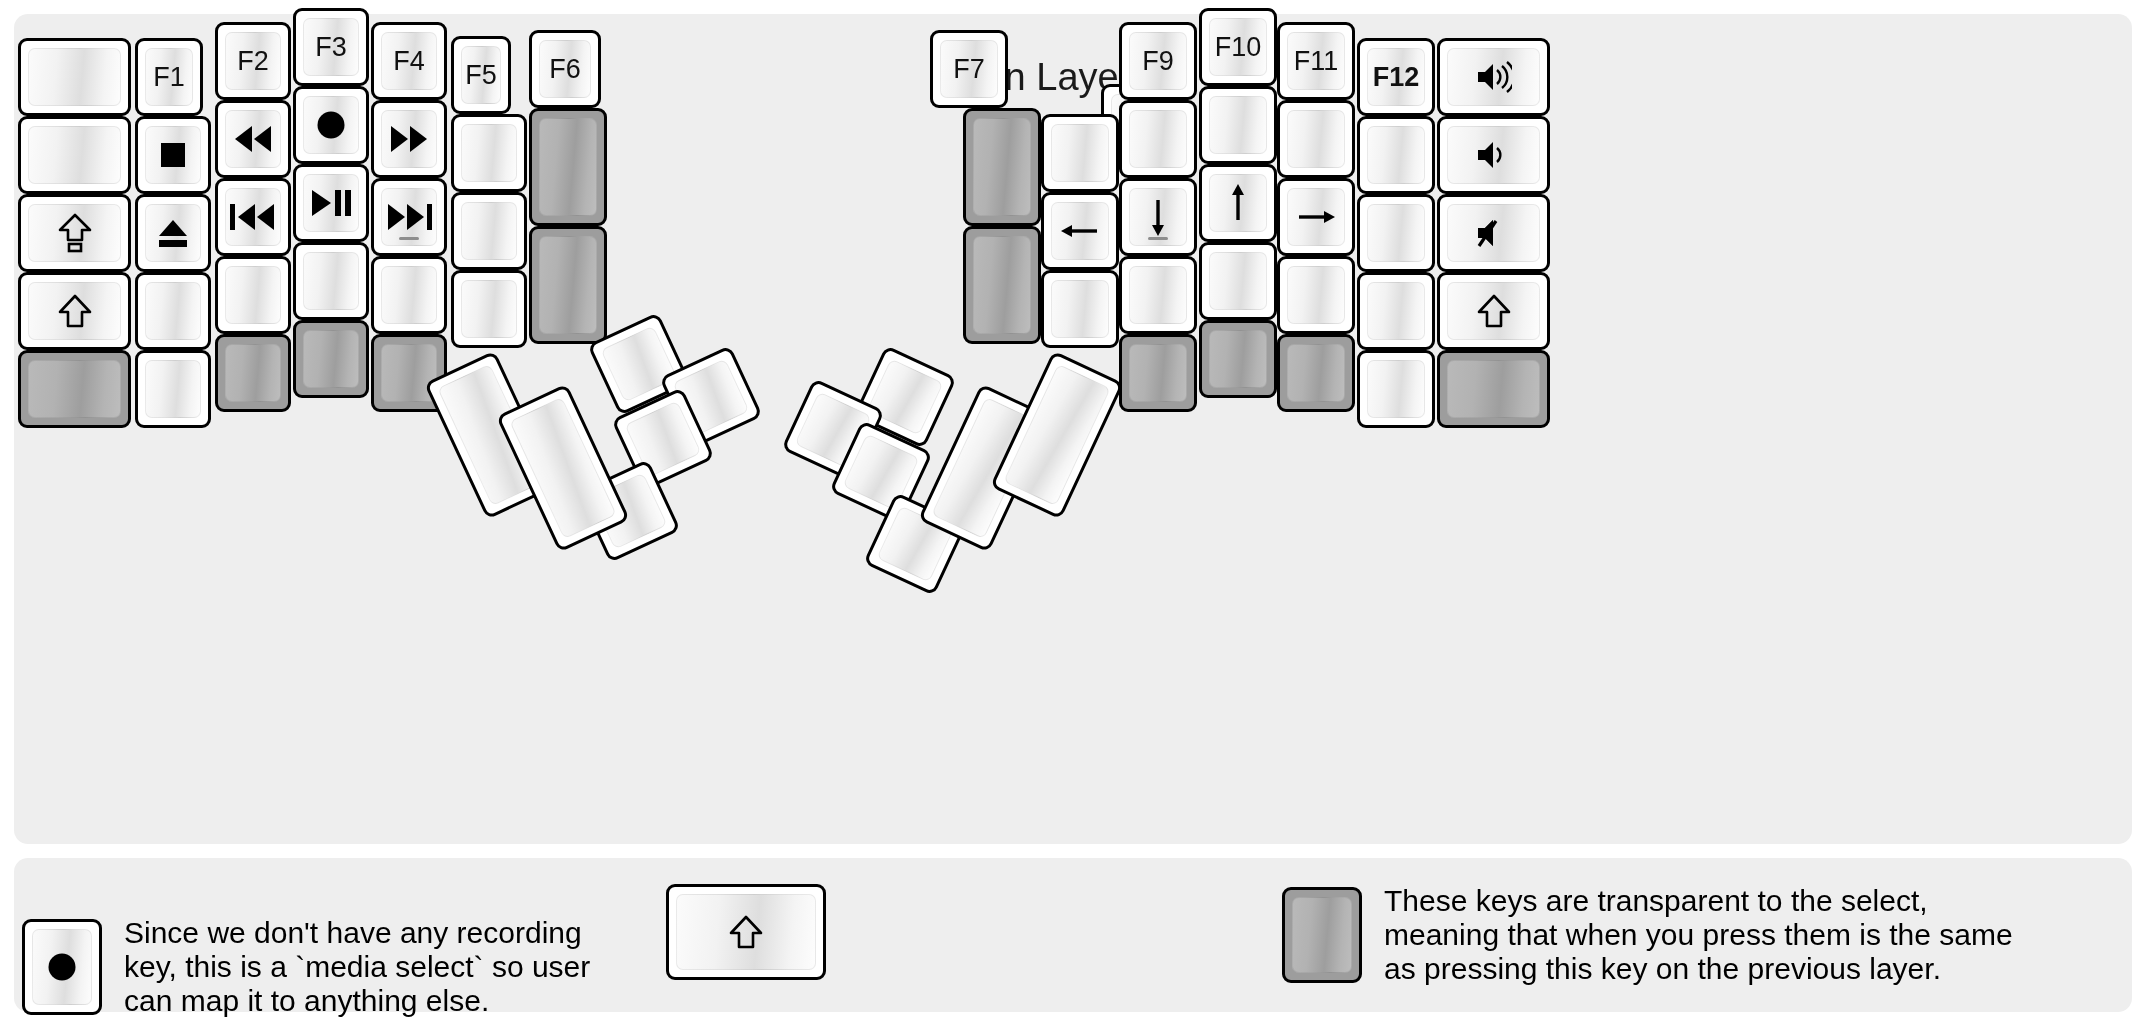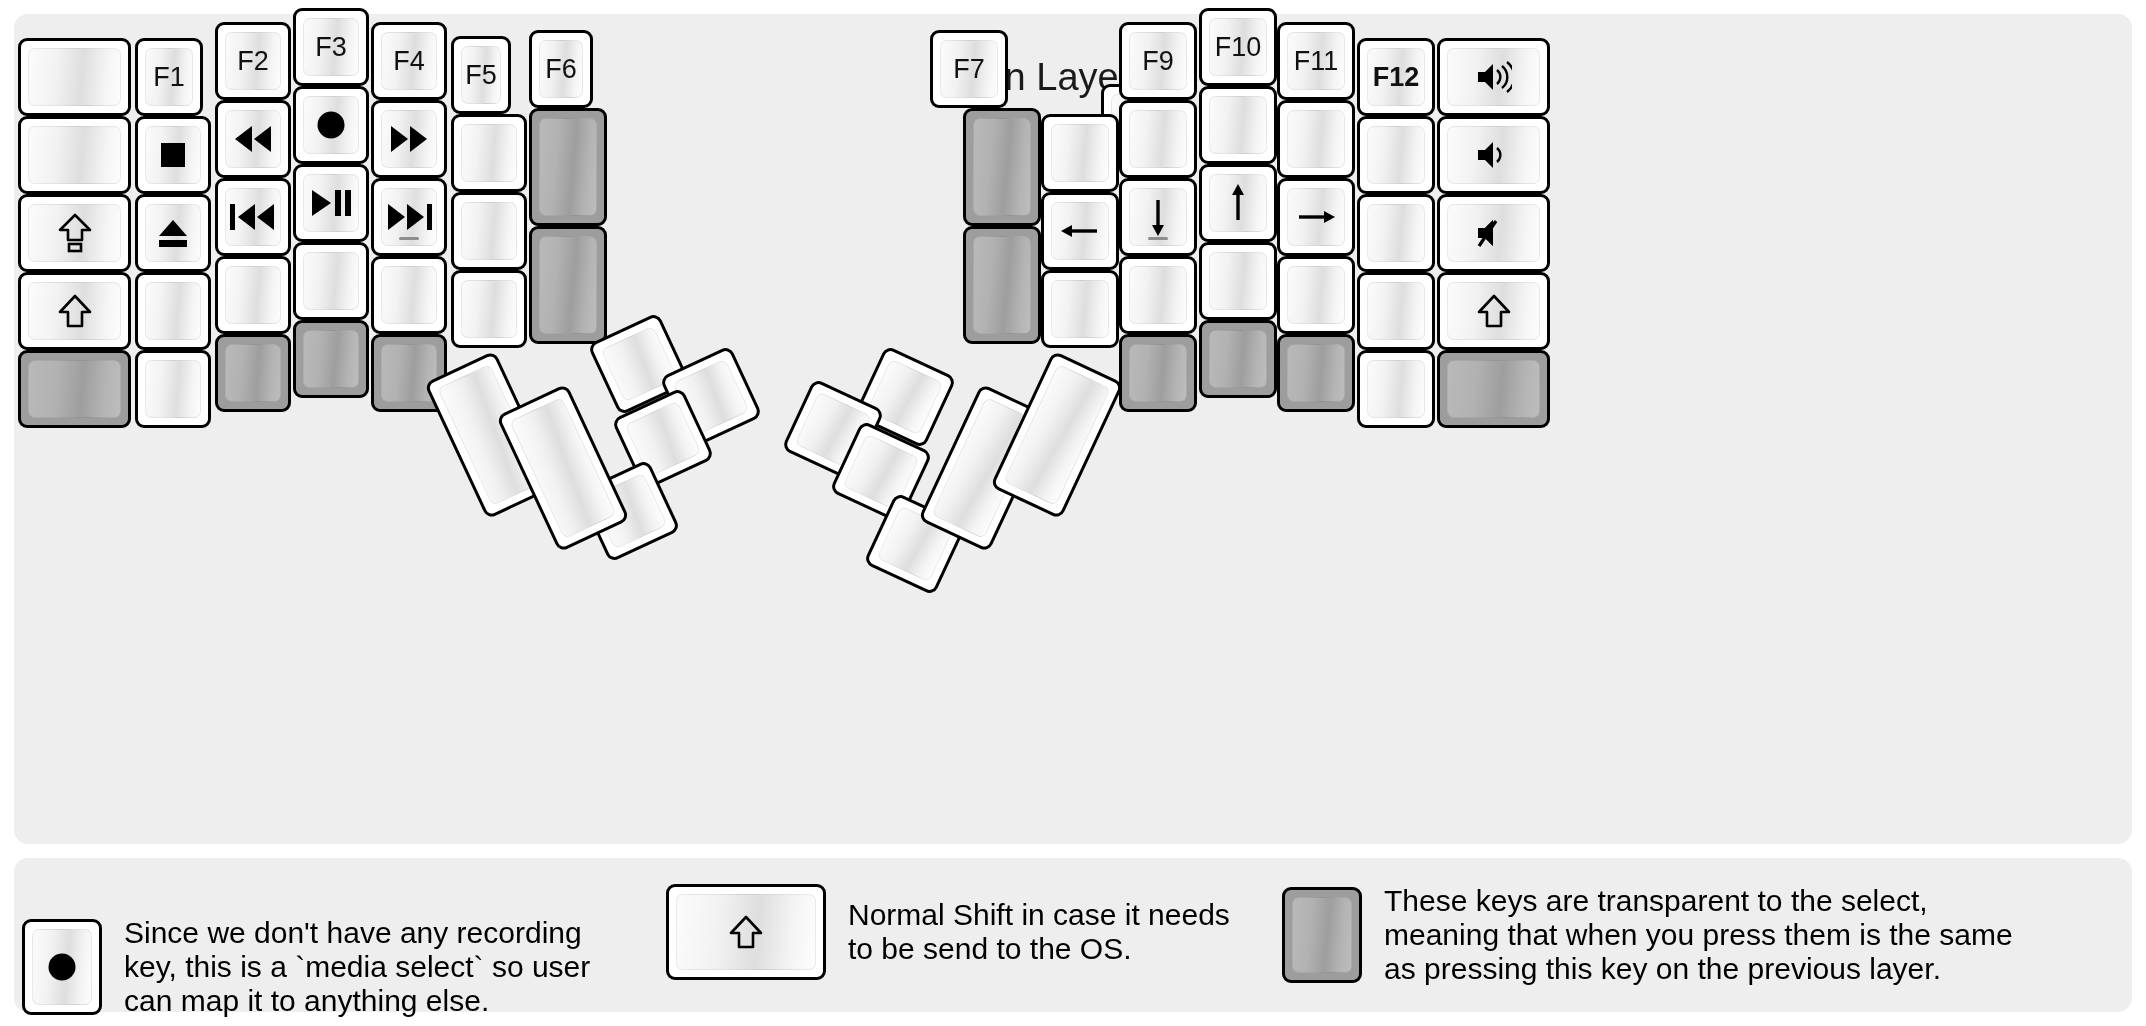--- a/index.html
+++ b/index.html
@@ -205,21 +205,21 @@
       </div>
       <div class="key" style="left: 451px; top: 114px; width: 76px; height: 78px;">
         <div class="cap"></div>
       </div>
       <div class="key" style="left: 451px; top: 192px; width: 76px; height: 78px;">
         <div class="cap"></div>
       </div>
       <div class="key" style="left: 451px; top: 270px; width: 76px; height: 78px;">
         <div class="cap"></div>
       </div>
-      <div class="key" style="left: 529px; top: 30px; width: 64px; height: 78px;">
+      <div class="key" style="left: 529px; top: 30px; width: 72px; height: 78px;">
         <div class="cap">
           <span class="lbl">F6</span>
         </div>
       </div>
       <div class="key trans" style="left: 529px; top: 108px; width: 78px; height: 118px;">
         <div class="cap"></div>
       </div>
       <div class="key trans" style="left: 529px; top: 226px; width: 78px; height: 118px;">
         <div class="cap"></div>
       </div>
@@ -448,22 +448,20 @@
       <div class="legend-item" style="left: 666px; top: 884px;">
         <div class="key legend-key" style="left: 0px; top: 0px; width: 160px; height: 96px; position: relative;">
           <div class="cap">
             <span class="glyph">
               <svg class="g" width="36" height="35" viewBox="0 0 36 35" xmlns="http://www.w3.org/2000/svg">
                 <path d="M18 2 L33 18 L25 18 L25 32 L11 32 L11 18 L3 18 Z" fill="none" stroke="#000" stroke-width="2.6" stroke-linejoin="round"></path>
               </svg>
             </span>
           </div>
         </div>
-        <div class="legend-text">Normal Shift in case it needs
-to be send to the OS.</div>
       </div>
       <div class="legend-item" style="left: 1282px; top: 884px;">
         <div class="key trans legend-key" style="left: 0px; top: 0px; width: 80px; height: 96px; position: relative;">
           <div class="cap"></div>
         </div>
         <div class="legend-text">These keys are transparent to the select,
 meaning that when you press them is the same
 as pressing this key on the previous layer.</div>
       </div>
     </div>

